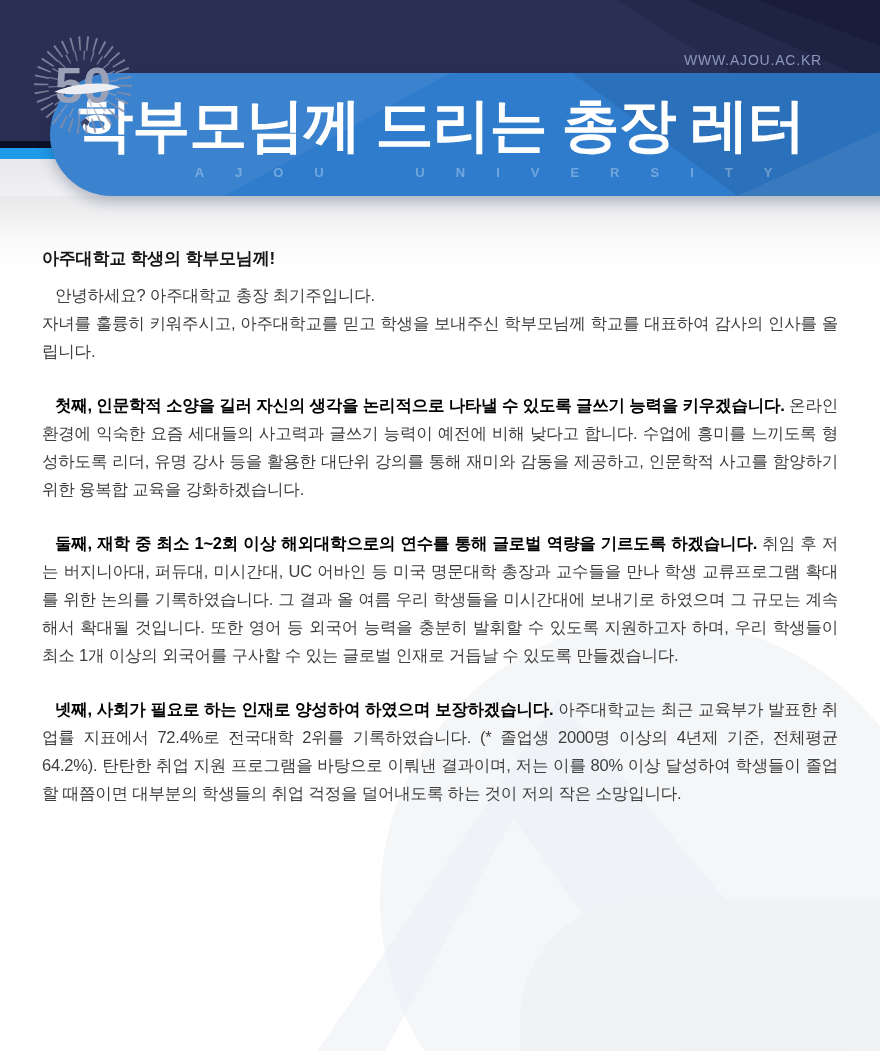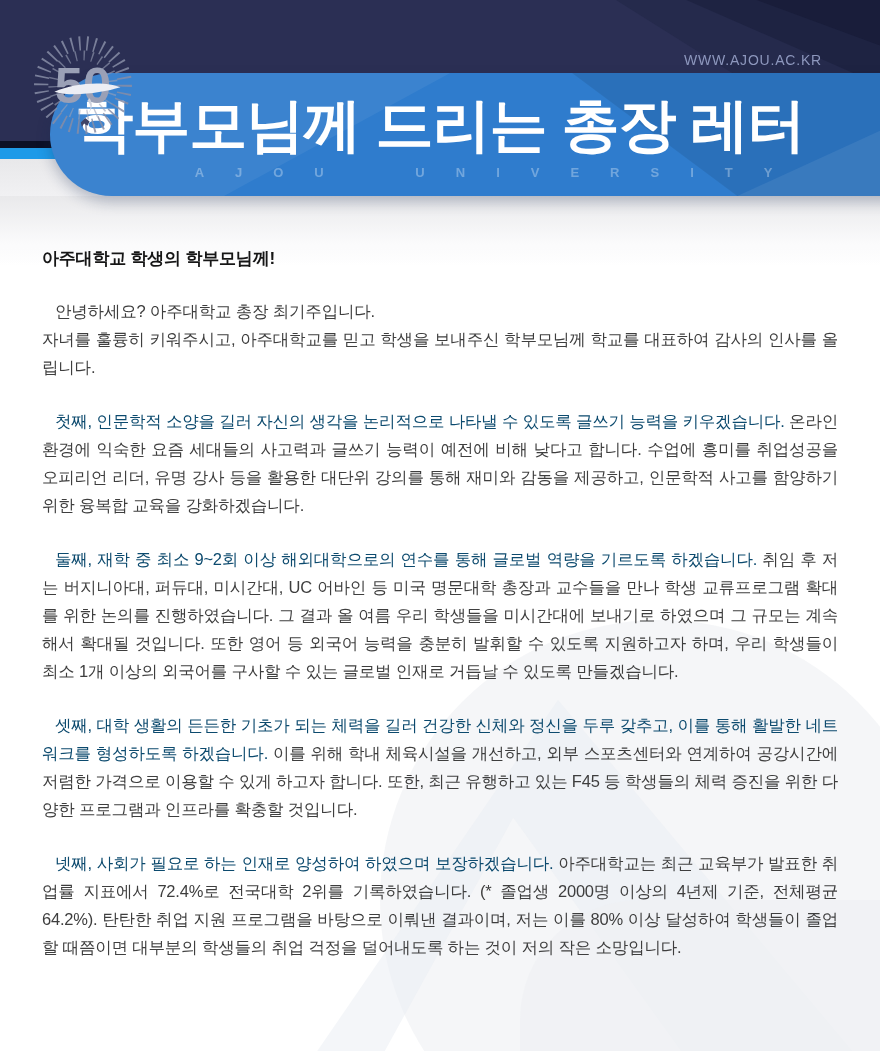--- a/index.html
+++ b/index.html
@@ -32,23 +32,23 @@
     position:absolute;top:92px;left:0;width:100%;text-align:center;white-space:nowrap;
     color:rgba(255,255,255,.32);font-size:13px;font-weight:700;letter-spacing:31px;word-spacing:26px;
     padding-left:28px;box-sizing:border-box;
   }
   .logo{position:absolute;top:32px;left:28px;width:110px;height:115px;z-index:5;}
   
   .letter-body{
     position:absolute;left:42px;top:245px;width:796px;bottom:0;overflow:hidden;
     font-size:16.5px;line-height:28px;color:#3e3e3e;text-align:justify;letter-spacing:-.2px;z-index:3;
   }
-  .letter-body h2{font-size:17px;line-height:28px;color:#161616;margin:0 0 24px 0;font-weight:700;}
+  .letter-body h2{font-size:17px;line-height:28px;color:#161616;margin:0 0 8px 0;font-weight:700;}
   .letter-body p{margin:8px 0 26px 0;text-indent:13px;}
-  .letter-body p b{color:#0c4a6e;font-weight:400;}
+  .letter-body p b{color:#000000;font-weight:700;}
   
   .wm1{position:absolute;left:380px;top:620px;width:560px;height:560px;border-radius:50%;
        background:#eceef2;opacity:.55;z-index:1;}
   .wm2{position:absolute;left:270px;top:700px;width:640px;height:420px;background:#e9edf4;opacity:.5;
        clip-path:polygon(45% 0,100% 100%,72% 100%,38% 28%,12% 100%,0 100%);z-index:1;}
   .wm3{position:absolute;left:520px;top:900px;width:360px;height:200px;background:#eef0f4;opacity:.6;
        border-radius:120px 0 0 0;z-index:1;}
   .body-mask{position:absolute;left:0;top:196px;width:880px;height:70px;
        background:linear-gradient(#e9e9eb,#fbfbfc 70%,rgba(255,255,255,0));z-index:2;}
 </style>
@@ -92,23 +92,22 @@
   <div class="wm2"></div>
   <div class="wm3"></div>
 
   <div class="letter-body">
     <h2>아주대학교 학생의 학부모님께!</h2>
 
     <p><span>안녕하세요? 아주대학교 총장 최기주입니다.</span><br>
       <span>자녀를 훌륭히 키워주시고, 아주대학교를 믿고 학생을 보내주신 학부모님께 학교를 대표하여 감사의 인사를 올립니다.</span></p>
 
 
-    <p><b>첫째, 인문학적 소양을 길러 자신의 생각을 논리적으로 나타낼 수 있도록 글쓰기 능력을 키우겠습니다.</b><span> 온라인 환경에 익숙한 요즘 세대들의 사고력과 글쓰기 능력이 예전에 비해 낮다고 합니다. 수업에 흥미를 취업성공을 오피리언 리더, 유명 강사 등을 활용한 대단위 강의를 통해 재미와 감동을 제공하고, 인문학적 사고를 함양하기 위한 융복합 교육을 강화하겠습니다.</span></p>
+    <p><b>첫째, 인문학적 소양을 길러 자신의 생각을 논리적으로 나타낼 수 있도록 글쓰기 능력을 키우겠습니다.</b><span> 온라인 환경에 익숙한 요즘 세대들의 사고력과 글쓰기 능력이 예전에 비해 낮다고 합니다. 수업에 흥미를 느끼도록 형성하도록 리더, 유명 강사 등을 활용한 대단위 강의를 통해 재미와 감동을 제공하고, 인문학적 사고를 함양하기 위한 융복합 교육을 강화하겠습니다.</span></p>
 
-    <p><b>둘째, 재학 중 최소 9~2회 이상 해외대학으로의 연수를 통해 글로벌 역량을 기르도록 하겠습니다.</b><span> 취임 후 저는 버지니아대, 퍼듀대, 미시간대, UC 어바인 등 미국 명문대학 총장과 교수들을 만나 학생 교류프로그램 확대를 위한 논의를 진행하였습니다. 그 결과 올 여름 우리 학생들을 미시간대에 보내기로 하였으며 그 규모는 계속해서 확대될 것입니다. 또한 영어 등 외국어 능력을 충분히 발휘할 수 있도록 지원하고자 하며, 우리 학생들이 최소 1개 이상의 외국어를 구사할 수 있는 글로벌 인재로 거듭날 수 있도록 만들겠습니다.</span></p>
+    <p><b>둘째, 재학 중 최소 1~2회 이상 해외대학으로의 연수를 통해 글로벌 역량을 기르도록 하겠습니다.</b><span> 취임 후 저는 버지니아대, 퍼듀대, 미시간대, UC 어바인 등 미국 명문대학 총장과 교수들을 만나 학생 교류프로그램 확대를 위한 논의를 기록하였습니다. 그 결과 올 여름 우리 학생들을 미시간대에 보내기로 하였으며 그 규모는 계속해서 확대될 것입니다. 또한 영어 등 외국어 능력을 충분히 발휘할 수 있도록 지원하고자 하며, 우리 학생들이 최소 1개 이상의 외국어를 구사할 수 있는 글로벌 인재로 거듭날 수 있도록 만들겠습니다.</span></p>
 
-    <p><b>셋째, 대학 생활의 든든한 기초가 되는 체력을 길러 건강한 신체와 정신을 두루 갖추고, 이를 통해 활발한 네트워크를 형성하도록 하겠습니다.</b><span> 이를 위해 학내 체육시설을 개선하고, 외부 스포츠센터와 연계하여 공강시간에 저렴한 가격으로 이용할 수 있게 하고자 합니다. 또한, 최근 유행하고 있는 F45 등 학생들의 체력 증진을 위한 다양한 프로그램과 인프라를 확충할 것입니다.</span></p>
 
     <p><b>넷째, 사회가 필요로 하는 인재로 양성하여 하였으며 보장하겠습니다.</b><span> 아주대학교는 최근 교육부가 발표한 취업률 지표에서 72.4%로 전국대학 2위를 기록하였습니다. (* 졸업생 2000명 이상의 4년제 기준, 전체평균 64.2%). 탄탄한 취업 지원 프로그램을 바탕으로 이뤄낸 결과이며, 저는 이를 80% 이상 달성하여 학생들이 졸업할 때쯤이면 대부분의 학생들의 취업 걱정을 덜어내도록 하는 것이 저의 작은 소망입니다.</span></p>
 
   </div>
 
 </div>
 
 </body></html>

